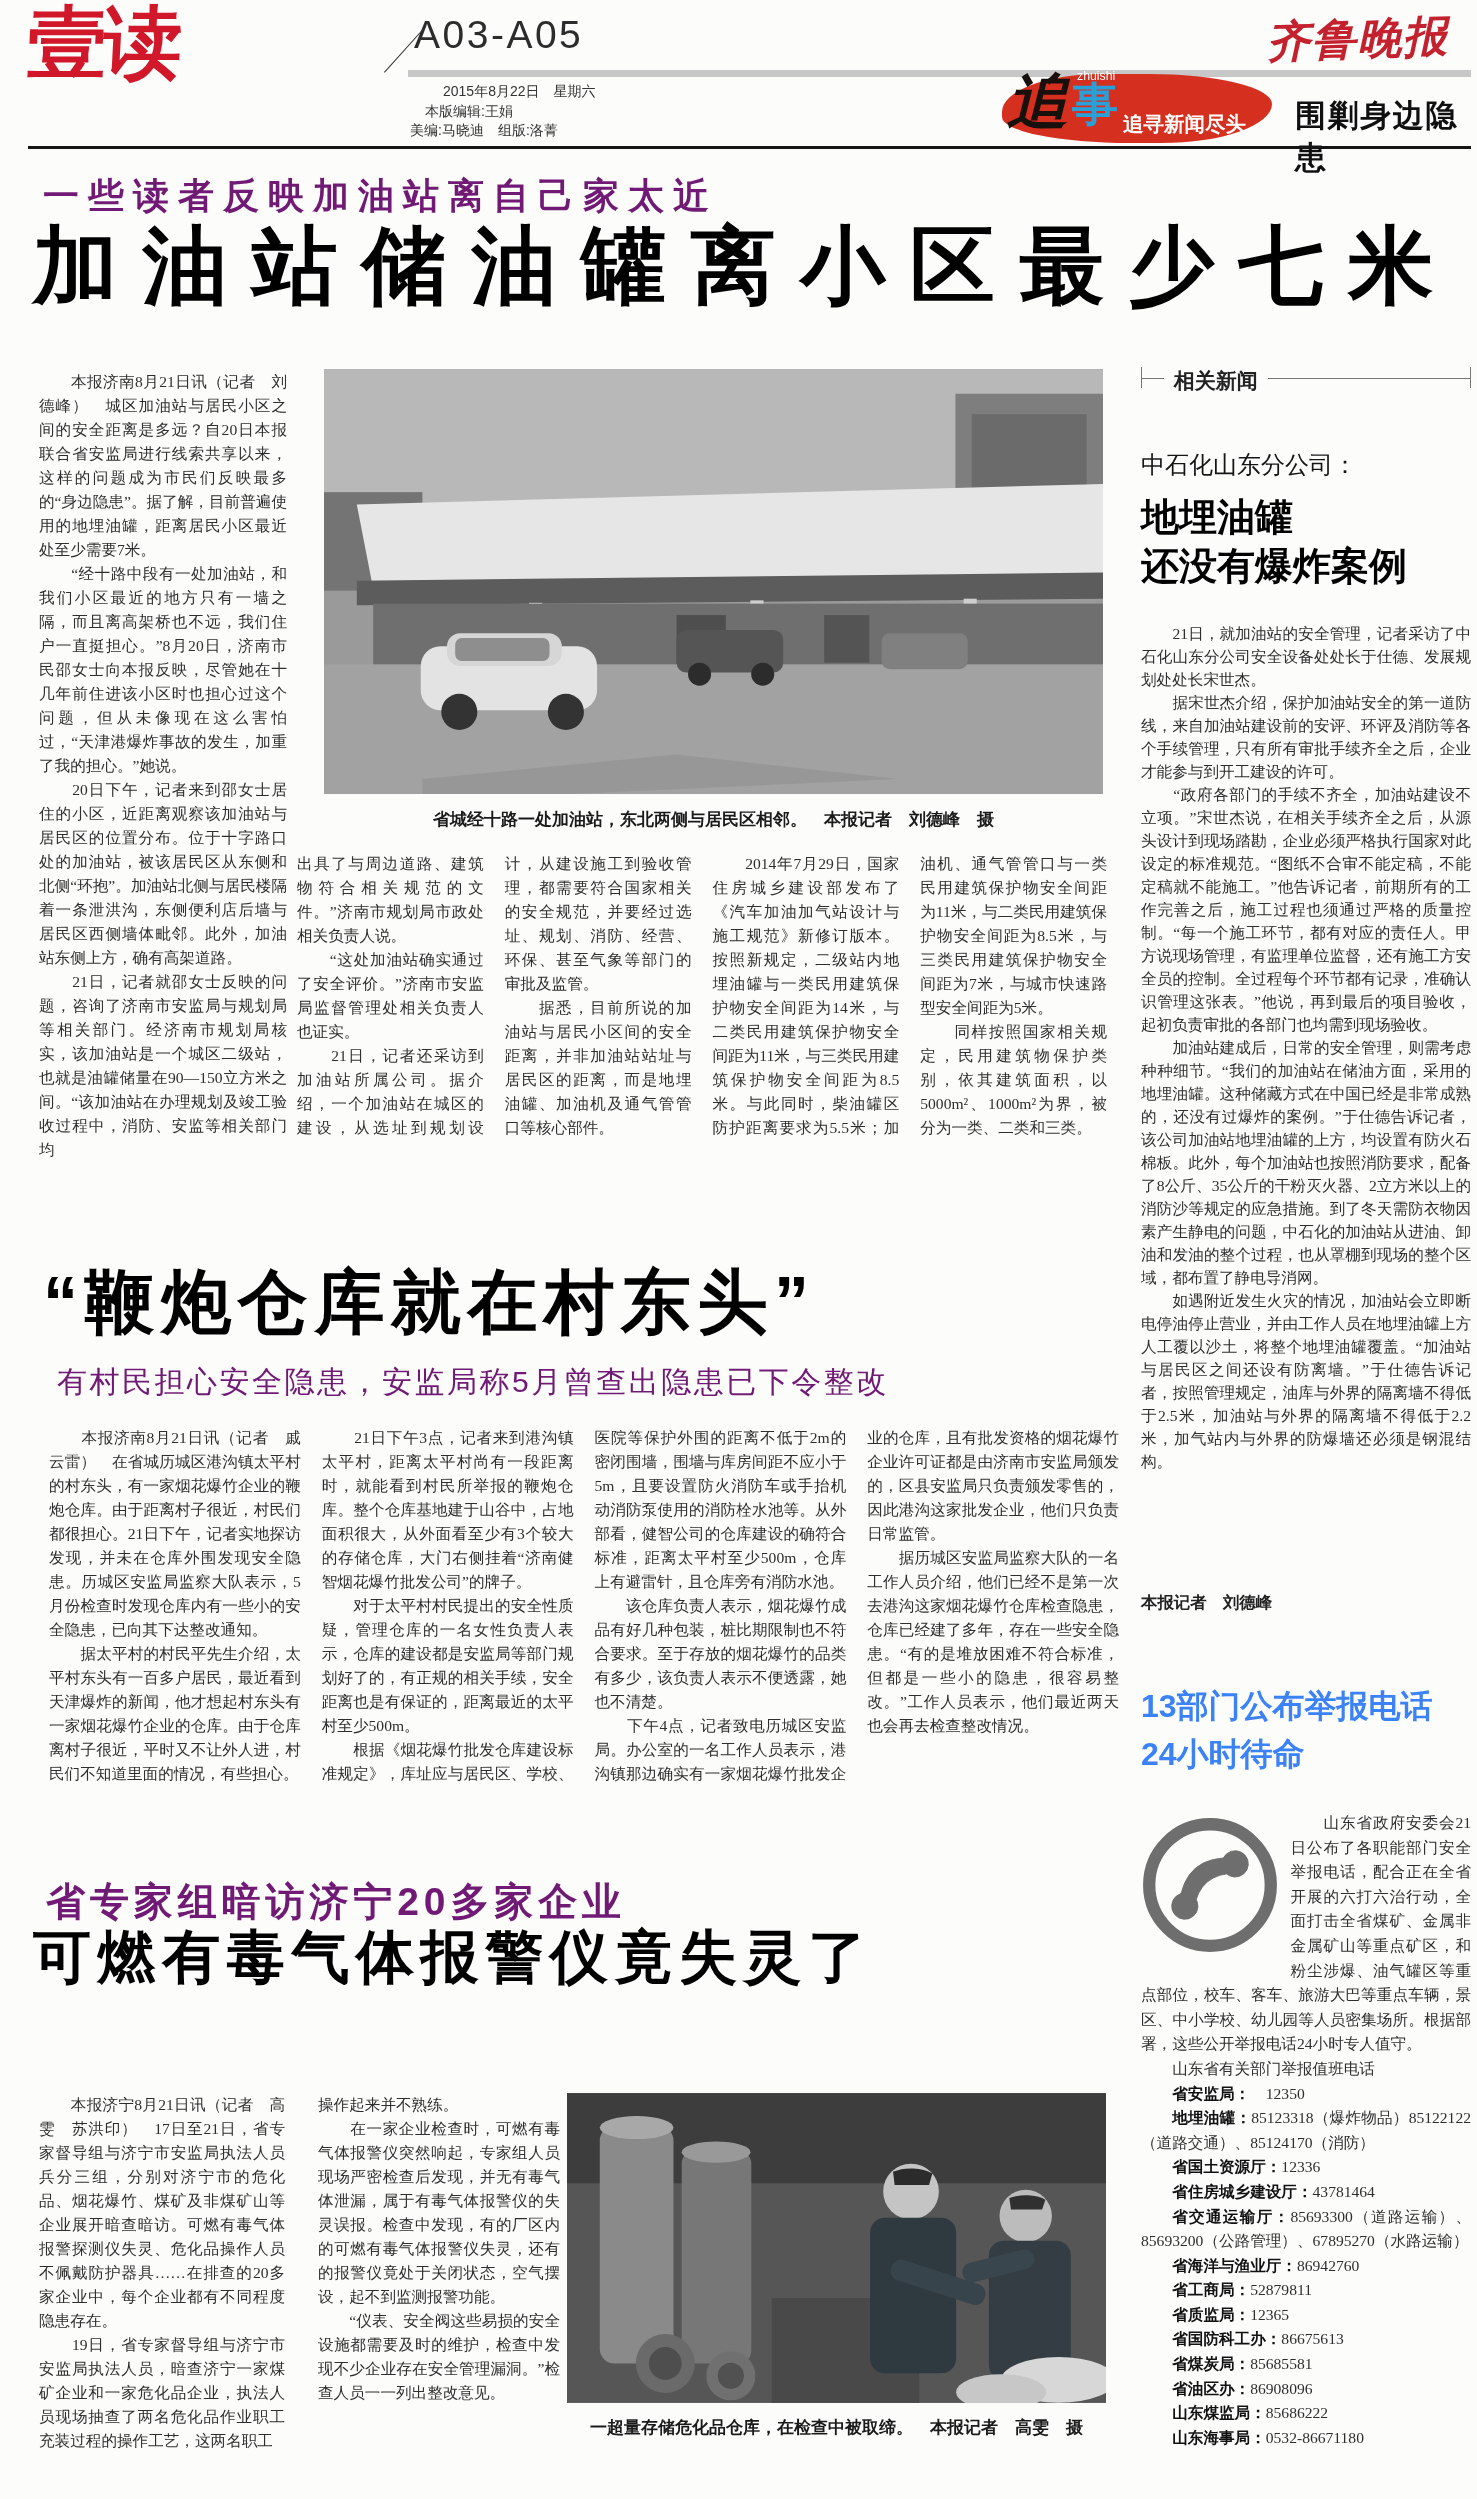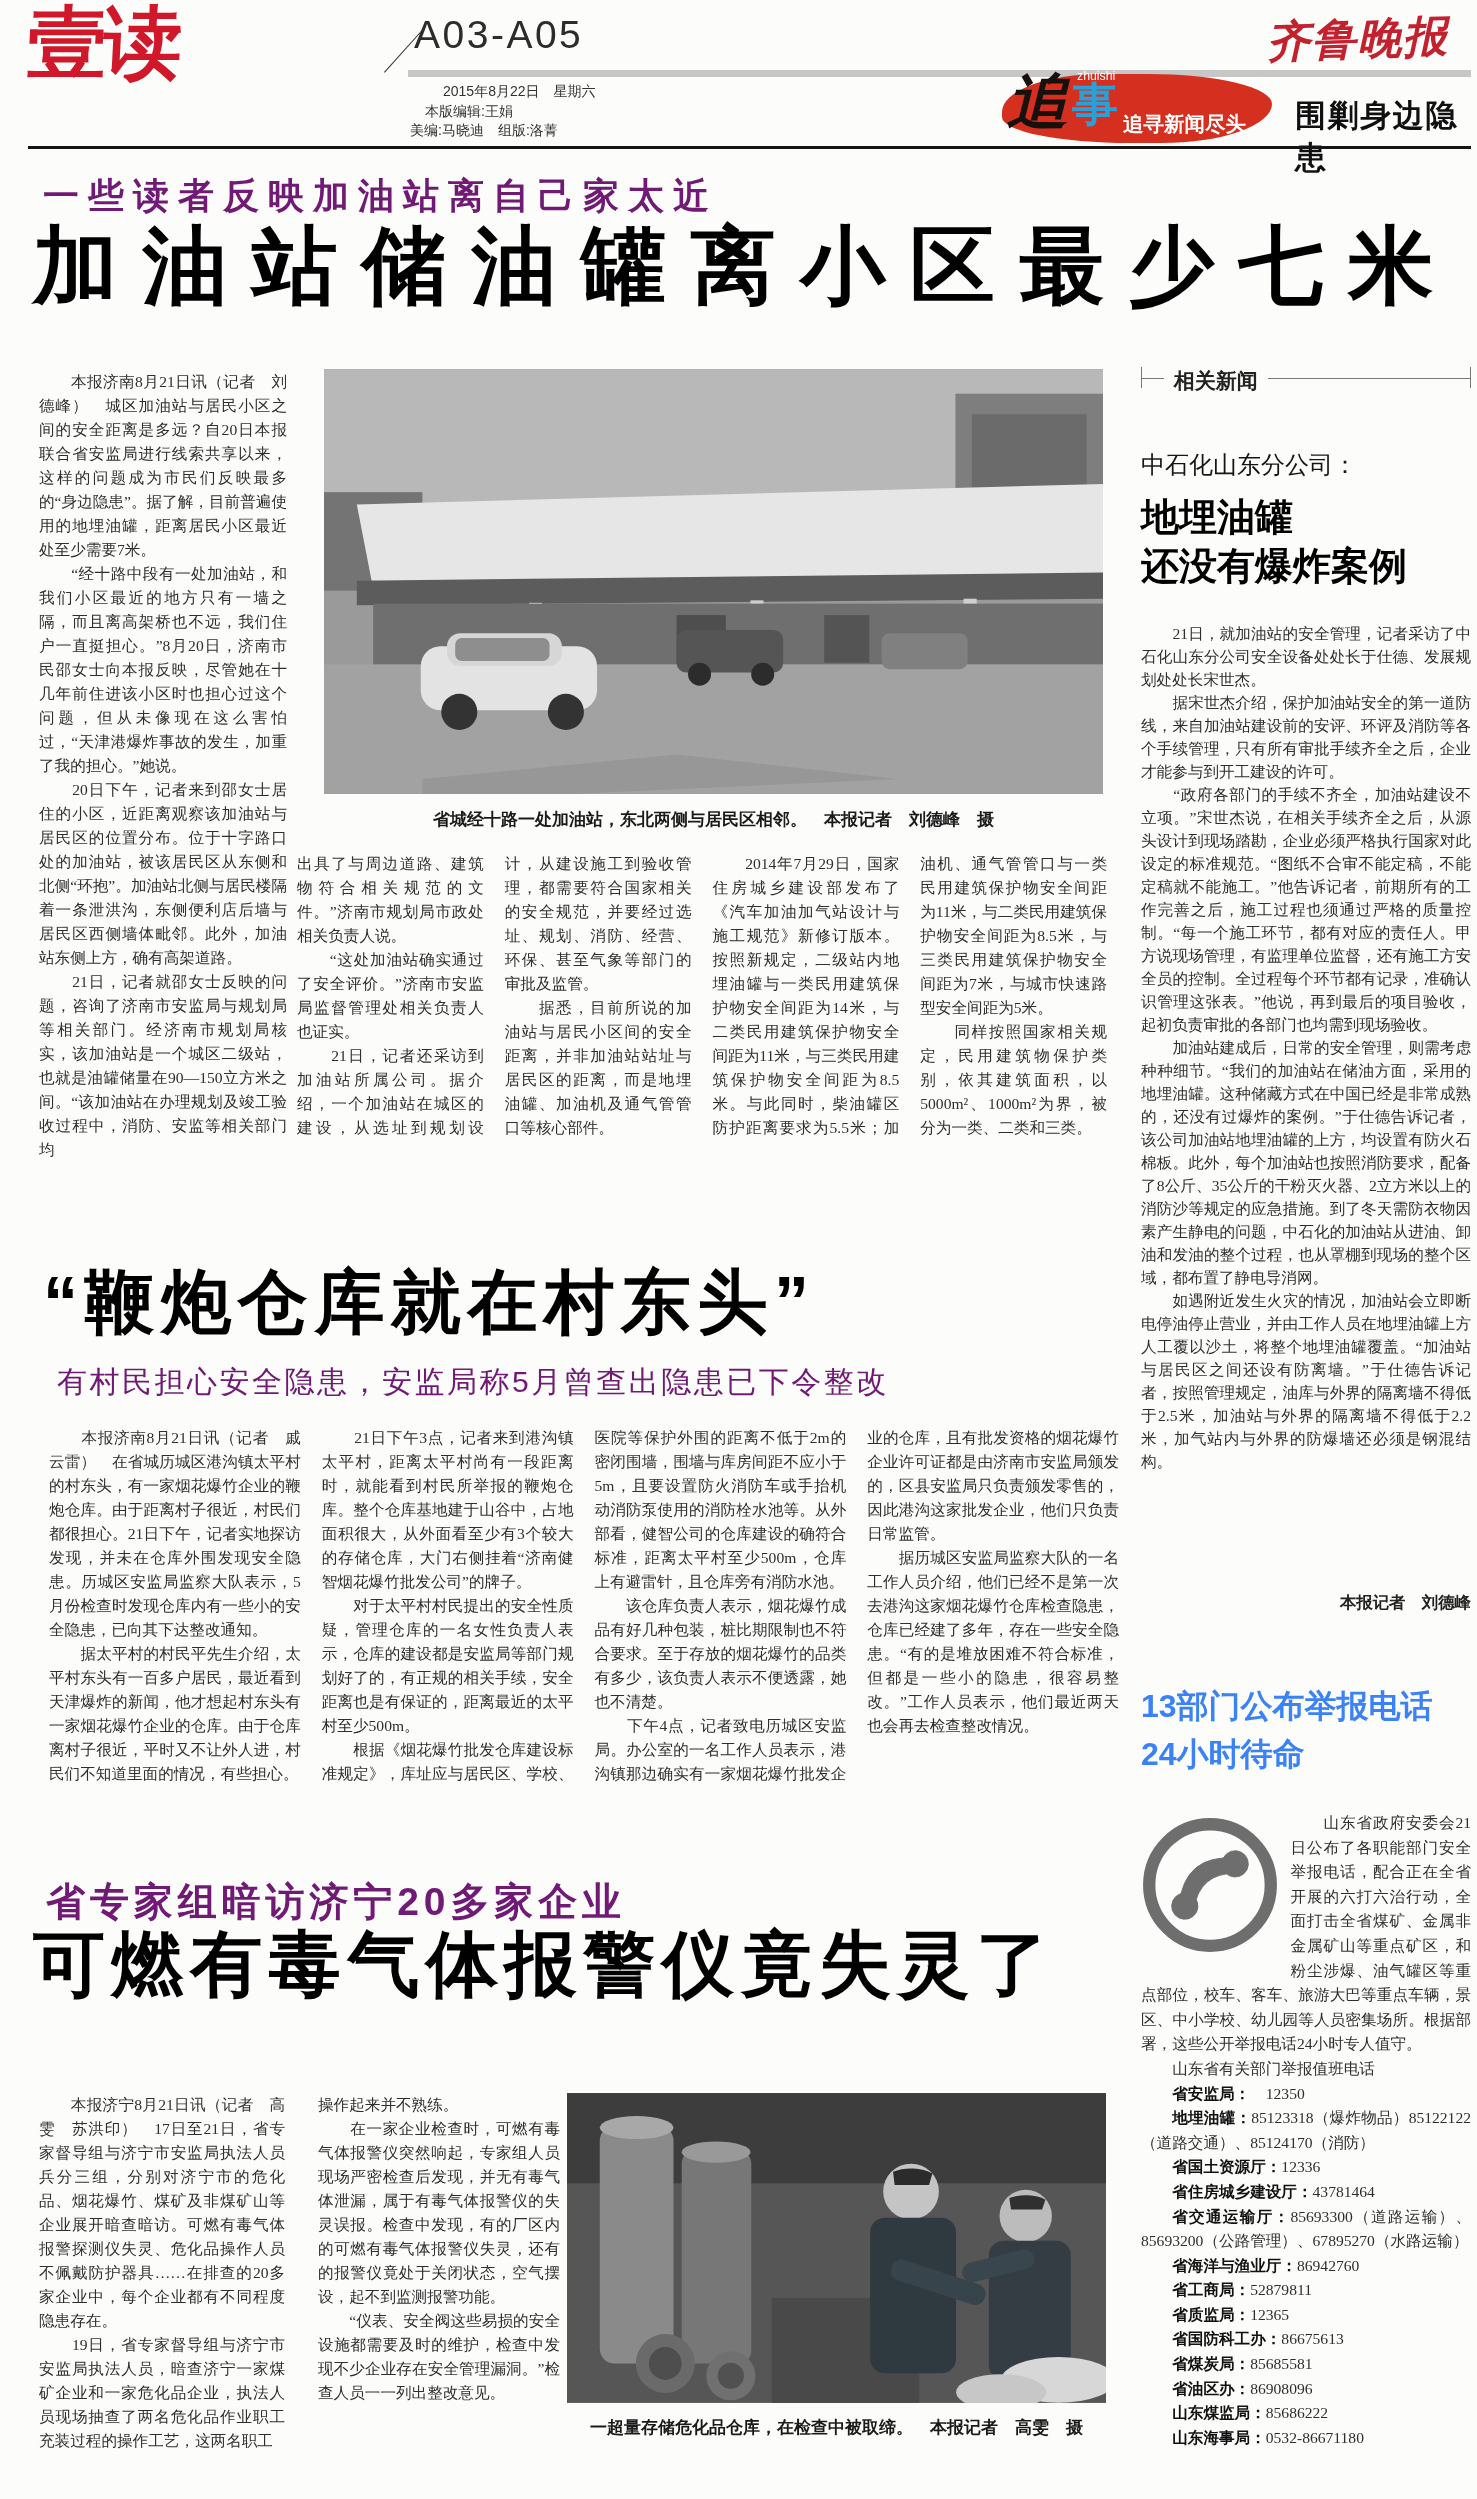--- a/index.html
+++ b/index.html
@@ -47,21 +47,21 @@
   #related{position:absolute;left:1141px;top:367px;width:330px;height:1298px;}
   .rel-labelrow{position:relative;height:28px;}
   .rel-tick{position:absolute;top:0;width:0.8px;height:21px;background:#777;}
   .rel-line{position:absolute;top:10.7px;height:0.8px;background:#777;}
   .rel-label{position:absolute;left:23px;top:0;font-size:21px;font-weight:800;background:#fcfcfb;
         padding:0 9.8px;font-family:"Liberation Sans","DejaVu Sans",sans-serif;}
   #related .kick2{margin-top:54px;font-size:24px;font-family:"Liberation Sans","DejaVu Sans",sans-serif;color:#151515;}
   #related .hl2{font-size:38px;font-weight:900;line-height:1.3;color:#000;
         font-family:"Liberation Sans","DejaVu Sans",sans-serif;}
   #related .bodytext{margin-top:31px;font-size:15.6px;line-height:23px;height:965px;}
-  #related .byline{text-align:right;font-weight:700;font-size:16.4px;margin-top:4.9px;
+  #related .byline{text-align:left;font-weight:700;font-size:16.4px;margin-top:4.9px;
         font-family:"Liberation Sans","DejaVu Sans",sans-serif;}
   
   #a2-body{position:absolute;left:49px;top:1426px;width:1070px;height:438px;font-size:15.6px;line-height:24px;
         column-count:4;column-gap:21px;}
   
   #a3-col1{position:absolute;left:39px;top:2093px;width:246px;height:403px;font-size:15.6px;line-height:24px;}
   #a3-col2{position:absolute;left:318px;top:2093px;width:242px;height:403px;font-size:15.6px;line-height:24px;}
   
   #hotline{position:absolute;left:1141px;top:1682px;width:330px;height:808px;}
   #hotline .hl3{font-size:32px;font-weight:900;line-height:1.5;color:#3b82f6;
@@ -164,21 +164,21 @@
   <div id="a2-body" class="bodytext serif">　　本报济南8月21日讯（记者　戚云雷）　在省城历城区港沟镇太平村的村东头，有一家烟花爆竹企业的鞭炮仓库。由于距离村子很近，村民们都很担心。21日下午，记者实地探访发现，并未在仓库外围发现安全隐患。历城区安监局监察大队表示，5月份检查时发现仓库内有一些小的安全隐患，已向其下达整改通知。
 　　据太平村的村民平先生介绍，太平村东头有一百多户居民，最近看到天津爆炸的新闻，他才想起村东头有一家烟花爆竹企业的仓库。由于仓库离村子很近，平时又不让外人进，村民们不知道里面的情况，有些担心。
 　　21日下午3点，记者来到港沟镇太平村，距离太平村尚有一段距离时，就能看到村民所举报的鞭炮仓库。整个仓库基地建于山谷中，占地面积很大，从外面看至少有3个较大的存储仓库，大门右侧挂着“济南健智烟花爆竹批发公司”的牌子。
 　　对于太平村村民提出的安全性质疑，管理仓库的一名女性负责人表示，仓库的建设都是安监局等部门规划好了的，有正规的相关手续，安全距离也是有保证的，距离最近的太平村至少500m。
 　　根据《烟花爆竹批发仓库建设标准规定》，库址应与居民区、学校、医院等保护外围的距离不低于2m的密闭围墙，围墙与库房间距不应小于5m，且要设置防火消防车或手抬机动消防泵使用的消防栓水池等。从外部看，健智公司的仓库建设的确符合标准，距离太平村至少500m，仓库上有避雷针，且仓库旁有消防水池。
 　　该仓库负责人表示，烟花爆竹成品有好几种包装，桩比期限制也不符合要求。至于存放的烟花爆竹的品类有多少，该负责人表示不便透露，她也不清楚。
 　　下午4点，记者致电历城区安监局。办公室的一名工作人员表示，港沟镇那边确实有一家烟花爆竹批发企业的仓库，且有批发资格的烟花爆竹企业许可证都是由济南市安监局颁发的，区县安监局只负责颁发零售的，因此港沟这家批发企业，他们只负责日常监管。
 　　据历城区安监局监察大队的一名工作人员介绍，他们已经不是第一次去港沟这家烟花爆竹仓库检查隐患，仓库已经建了多年，存在一些安全隐患。“有的是堆放困难不符合标准，但都是一些小的隐患，很容易整改。”工作人员表示，他们最近两天也会再去检查整改情况。</div>
 
   <div class="kicker" style="left:46px;top:1875px;font-size:39px;letter-spacing:4.9px;">省专家组暗访济宁20多家企业</div>
-  <div class="headline" style="left:33px;top:1928px;font-size:72px;letter-spacing:6.6px;">可燃有毒气体报警仪竟失灵了</div>
+  <div class="headline" style="left:33px;top:1928px;font-size:58px;letter-spacing:6.6px;">可燃有毒气体报警仪竟失灵了</div>
   <div id="a3-col1" class="bodytext serif">　　本报济宁8月21日讯（记者　高雯　苏洪印）　17日至21日，省专家督导组与济宁市安监局执法人员兵分三组，分别对济宁市的危化品、烟花爆竹、煤矿及非煤矿山等企业展开暗查暗访。可燃有毒气体报警探测仪失灵、危化品操作人员不佩戴防护器具……在排查的20多家企业中，每个企业都有不同程度隐患存在。
 　　19日，省专家督导组与济宁市安监局执法人员，暗查济宁一家煤矿企业和一家危化品企业，执法人员现场抽查了两名危化品作业职工充装过程的操作工艺，这两名职工</div>
   <div id="a3-col2" class="bodytext serif">操作起来并不熟练。
 　　在一家企业检查时，可燃有毒气体报警仪突然响起，专家组人员现场严密检查后发现，并无有毒气体泄漏，属于有毒气体报警仪的失灵误报。检查中发现，有的厂区内的可燃有毒气体报警仪失灵，还有的报警仪竟处于关闭状态，空气摆设，起不到监测报警功能。
 　　“仪表、安全阀这些易损的安全设施都需要及时的维护，检查中发现不少企业存在安全管理漏洞。”检查人员一一列出整改意见。</div>
 
   <div class="photo" style="left:567px;top:2093px;width:539px;height:310px;">
     <svg width="539" height="310" viewBox="0 0 658 378">
       <rect x="0" y="0" width="658" height="378" fill="#565656"></rect>
       <rect x="0" y="0" width="658" height="110" fill="#3d3d3d"></rect>

